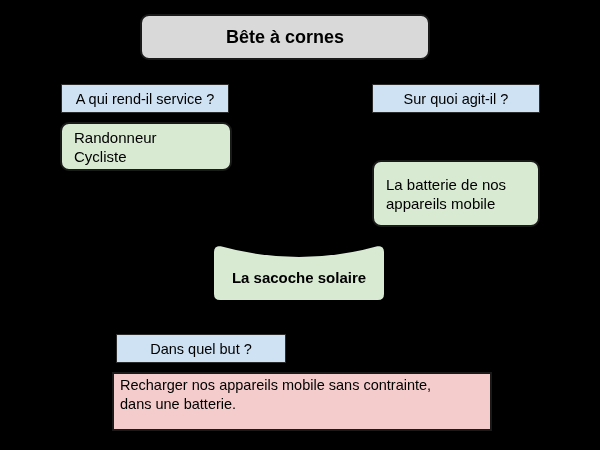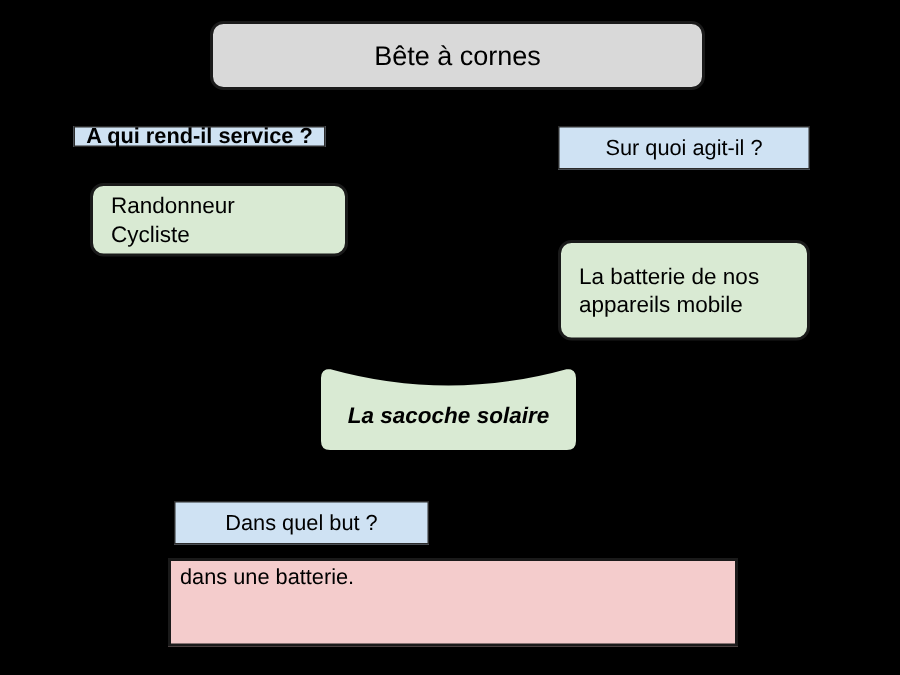--- a/index.html
+++ b/index.html
@@ -8,34 +8,34 @@
     width: 600px;
     height: 450px;
     background: var(--bg, #000);
     font-family: "Liberation Sans", sans-serif;
     color: var(--ink, #000);
     overflow: hidden;
   }
   .box { position: absolute; box-sizing: border-box; }
 
   .title-box {
-    left: 140px; top: 14px; width: 330px; height: 46px;
+    left: 140px; top: 14px; width: 290px; height: 46px;
     background: var(--gray); border: 2px solid var(--border);
     border-radius: 9px;
     display: flex; align-items: center; justify-content: center;
-    font-weight: normal; font-size: 18px;
+    font-weight: bold; font-size: 18px;
     box-shadow: 2px 2px 3px rgba(0,0,0,.6);
   }
 
   .q-box {
     background: var(--blue); border: 1px solid #2b2b2b;
     display: flex; align-items: center; justify-content: center;
     font-size: 14.5px;
   }
-  .q-who  { left: 49px;  top: 84px;  width: 168px; height: 14px; font-weight: bold; }
+  .q-who  { left: 61px;  top: 84px;  width: 168px; height: 29px; }
   .q-what { left: 372px; top: 84px;  width: 168px; height: 29px; }
   .q-why  { left: 116px; top: 334px; width: 170px; height: 29px; }
 
   .ans-green {
     background: var(--green); border: 2px solid var(--border);
     border-radius: 9px;
     display: flex; flex-direction: column; justify-content: center;
     padding-left: 12px; font-size: 15px; line-height: 19px;
   }
   .ans-who  { left: 60px;  top: 122px; width: 172px; height: 49px; }
@@ -46,21 +46,21 @@
     background: var(--pink); border: 2px solid var(--border);
     padding: 2px 6px; font-size: 14.5px; line-height: 19px;
   }
   .ans-pink .line, .ans-green .line { white-space: nowrap; }
 
   .sacoche { position: absolute; left: 211px; top: 241px; width: 176px; height: 62px; }
   .sacoche svg { position: absolute; left: 0; top: 0; overflow: visible; }
   .sacoche-path { fill: var(--green); stroke: var(--ink); stroke-width: 2px; }
   .sacoche-label {
     position: absolute; left: 0; top: 28px; width: 100%;
-    text-align: center; font-weight: bold; font-size: 15px; font-style: italic;
+    text-align: center; font-weight: bold; font-size: 15px;
   }
 </style>
 </head>
 <body>
 
 <div class="stage">
 
   <div class="box title-box">
     <span>Bête à cornes</span>
   </div>
@@ -88,16 +88,17 @@
       <path class="sacoche-path" d="M2,11 Q2,4 9,4 Q88,26 167,4 Q174,4 174,11 L174,53 Q174,60 167,60 L9,60 Q2,60 2,53 Z"></path>
     </svg>
     <div class="sacoche-label">La sacoche solaire</div>
   </div>
 
   <div class="box q-box q-why">
     <span>Dans quel but ?</span>
   </div>
 
   <div class="box ans-pink">
+    <div class="line">Recharger nos appareils mobile sans contrainte,</div>
     <div class="line">dans une batterie.</div>
   </div>
 
 </div>
 
 </body></html>

